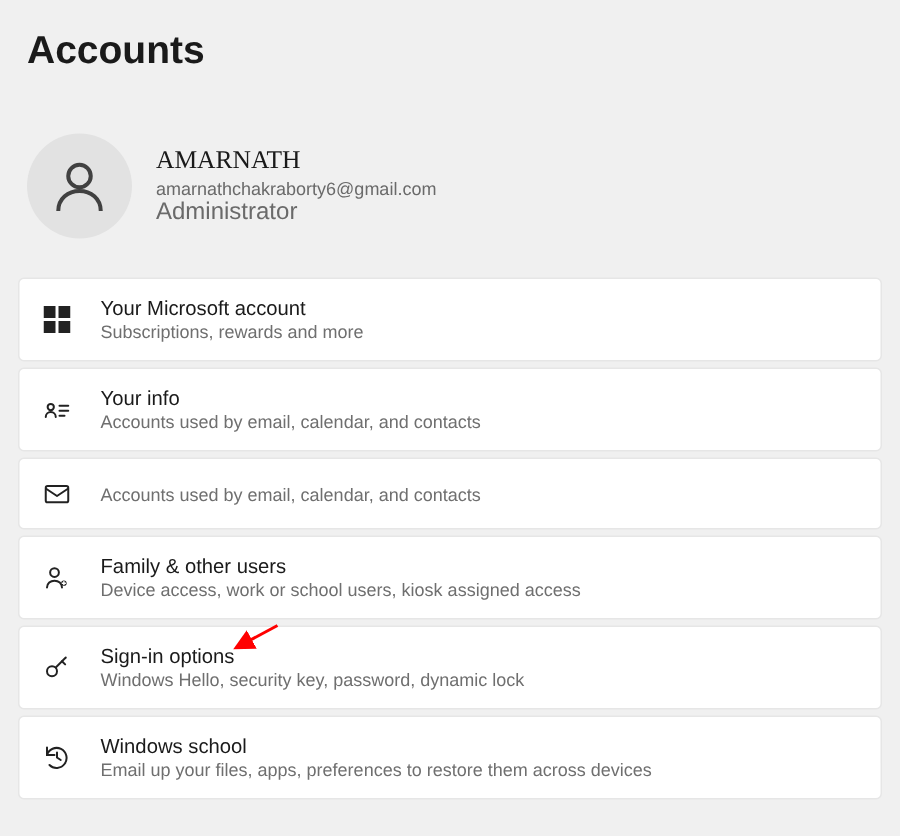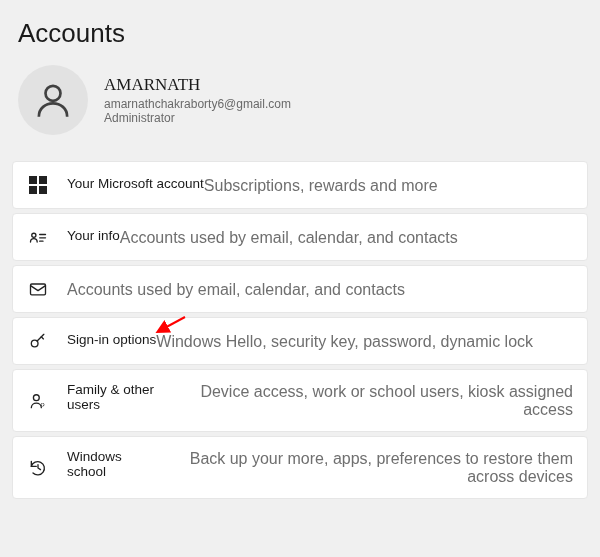--- a/index.html
+++ b/index.html
@@ -10,23 +10,23 @@
     }
     body {
       background: #f0f0f0;
       width: 600px;
       height: 557px;
       padding: 18px 12px 0 12px;
       overflow: hidden;
     }
     .page-title {
       font-size: 26px;
-      font-weight: 400;
+      font-weight: 700;
       color: #1a1a1a;
-      margin-bottom: 16px;
+      margin-bottom: 40px;
       margin-left: 6px;
     }
     .user-card {
       display: flex;
       align-items: center;
       gap: 16px;
       margin-left: 6px;
       margin-bottom: 26px;
     }
     .avatar-circle {
@@ -48,21 +48,21 @@
       color: #1a1a1a;
       margin-bottom: 2px;
       font-family: Liberation Serif, serif;
     }
     .user-email {
       font-size: 12px;
       color: #6a6a6a;
       text-align: center;
     }
     .user-role {
-      font-size: 12px;
+      font-size: 16px;
       color: #6a6a6a;
     }
     .settings-list {
       display: flex;
       flex-direction: column;
       gap: 4px;
     }
     .settings-row {
       background: #fff;
       border: 1px solid #e6e6e6;
@@ -78,27 +78,28 @@
       width: 22px;
       height: 22px;
       display: flex;
       align-items: center;
       justify-content: center;
       flex-shrink: 0;
       color: #222;
     }
     .row-text {
       display: flex;
+      flex-direction: column;
     }
     .row-title {
       font-size: 13.5px;
       color: #1a1a1a;
     }
     .row-subtitle {
-      font-size: 16px;
+      font-size: 12px;
       color: #6f6f6f;
       margin-top: 1px;
       text-align: right;
     }
     
     .arrow-annotation {
       position: absolute;
       left: 140px;
       top: -3px;
       pointer-events: none;
@@ -158,20 +159,36 @@
 
   <div class="settings-row">
     <span class="row-icon">
       <svg width="20" height="20" viewBox="0 0 24 24" fill="none" stroke="#222" stroke-width="1.6" stroke-linejoin="round">
         <rect x="3" y="6" width="18" height="13" rx="1.5"></rect>
         <path d="M3 8l9 6 9-6"></path>
       </svg>
     </span>
     <div class="row-text">
       <span class="row-subtitle">Accounts used by email, calendar, and contacts</span>
+    </div>
+  </div>
+
+  <div class="settings-row">
+    <span class="row-icon">
+      <svg width="20" height="20" viewBox="0 0 24 24" fill="none" stroke="#222" stroke-width="1.6" stroke-linecap="round">
+        <circle cx="10" cy="8" r="3.5"></circle>
+        <path d="M4 20c0-3.2 2.7-5.5 6-5.5s6 2.3 6 5.5"></path>
+        <circle cx="17.5" cy="16.5" r="2.2" fill="#222" stroke="none"></circle>
+        <line x1="17.5" y1="15.3" x2="17.5" y2="17.7" stroke="#fff" stroke-width="1.2"></line>
+        <line x1="16.3" y1="16.5" x2="18.7" y2="16.5" stroke="#fff" stroke-width="1.2"></line>
+      </svg>
+    </span>
+    <div class="row-text">
+      <span class="row-title">Family &amp; other users</span>
+      <span class="row-subtitle">Device access, work or school users, kiosk assigned access</span>
     </div>
   </div>
 
   <div class="settings-row">
     <span class="row-icon">
       <svg width="20" height="20" viewBox="0 0 24 24" fill="none" stroke="#222" stroke-width="1.6" stroke-linecap="round">
         <circle cx="8" cy="15" r="4"></circle>
         <path d="M11 12l8-8"></path>
         <path d="M16 7l2.5 2.5"></path>
       </svg>
@@ -186,40 +203,24 @@
           <polygon points="0 0, 7 3.5, 0 7" fill="#ff0000"></polygon>
         </marker>
       </defs>
       <line x1="32" y1="2" x2="6" y2="16" stroke="#ff0000" stroke-width="2" marker-end="url(#ah)"></line>
     </svg>
   </div>
 
   <div class="settings-row">
     <span class="row-icon">
       <svg width="20" height="20" viewBox="0 0 24 24" fill="none" stroke="#222" stroke-width="1.6" stroke-linecap="round">
-        <circle cx="10" cy="8" r="3.5"></circle>
-        <path d="M4 20c0-3.2 2.7-5.5 6-5.5s6 2.3 6 5.5"></path>
-        <circle cx="17.5" cy="16.5" r="2.2" fill="#222" stroke="none"></circle>
-        <line x1="17.5" y1="15.3" x2="17.5" y2="17.7" stroke="#fff" stroke-width="1.2"></line>
-        <line x1="16.3" y1="16.5" x2="18.7" y2="16.5" stroke="#fff" stroke-width="1.2"></line>
-      </svg>
-    </span>
-    <div class="row-text">
-      <span class="row-title">Family &amp; other users</span>
-      <span class="row-subtitle">Device access, work or school users, kiosk assigned access</span>
-    </div>
-  </div>
-
-  <div class="settings-row">
-    <span class="row-icon">
-      <svg width="20" height="20" viewBox="0 0 24 24" fill="none" stroke="#222" stroke-width="1.6" stroke-linecap="round">
         <path d="M4 4v6h6"></path>
         <path d="M4 10a8 8 0 1 1 2 8"></path>
         <path d="M12 8v4l3 2"></path>
       </svg>
     </span>
     <div class="row-text">
       <span class="row-title">Windows school</span>
-      <span class="row-subtitle">Back up your more, apps, preferences to restore them across devices</span>
+      <span class="row-subtitle">Email up your files, apps, preferences to restore them across devices</span>
     </div>
   </div>
 
 </div>
 
 </body></html>

